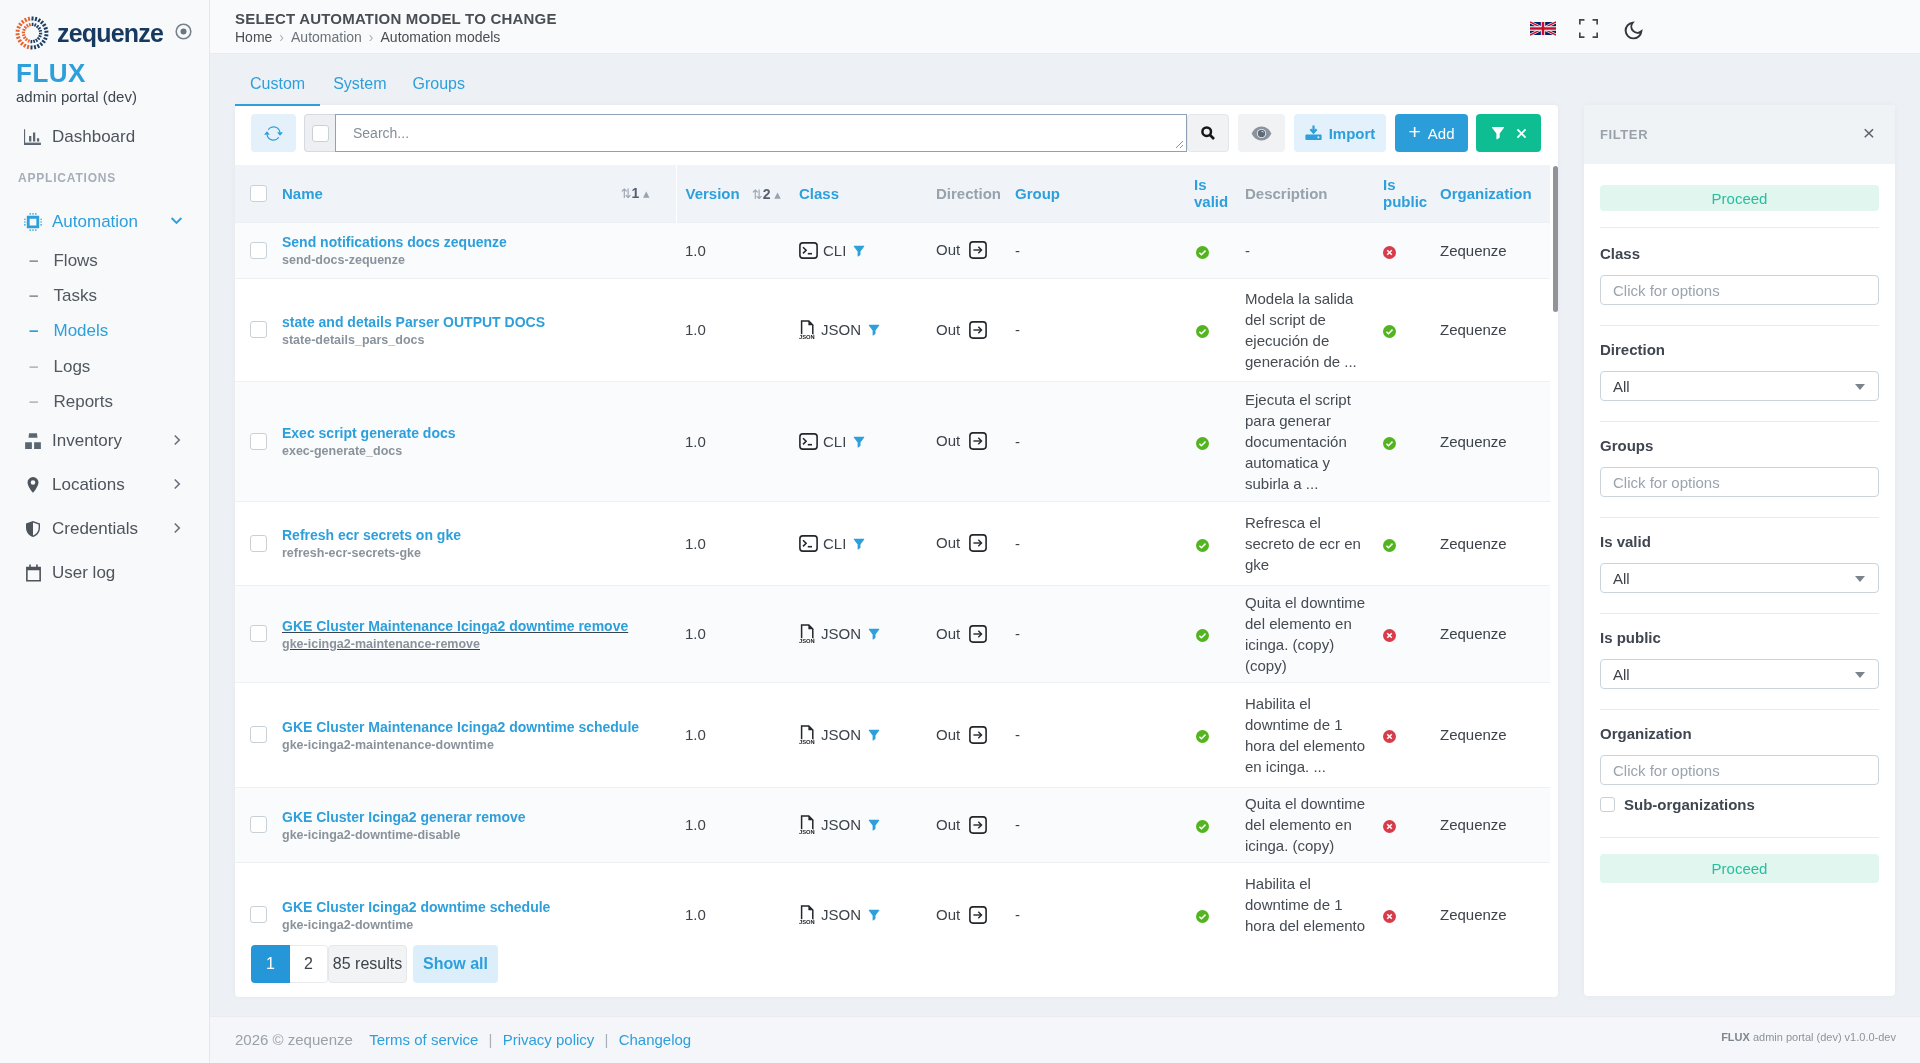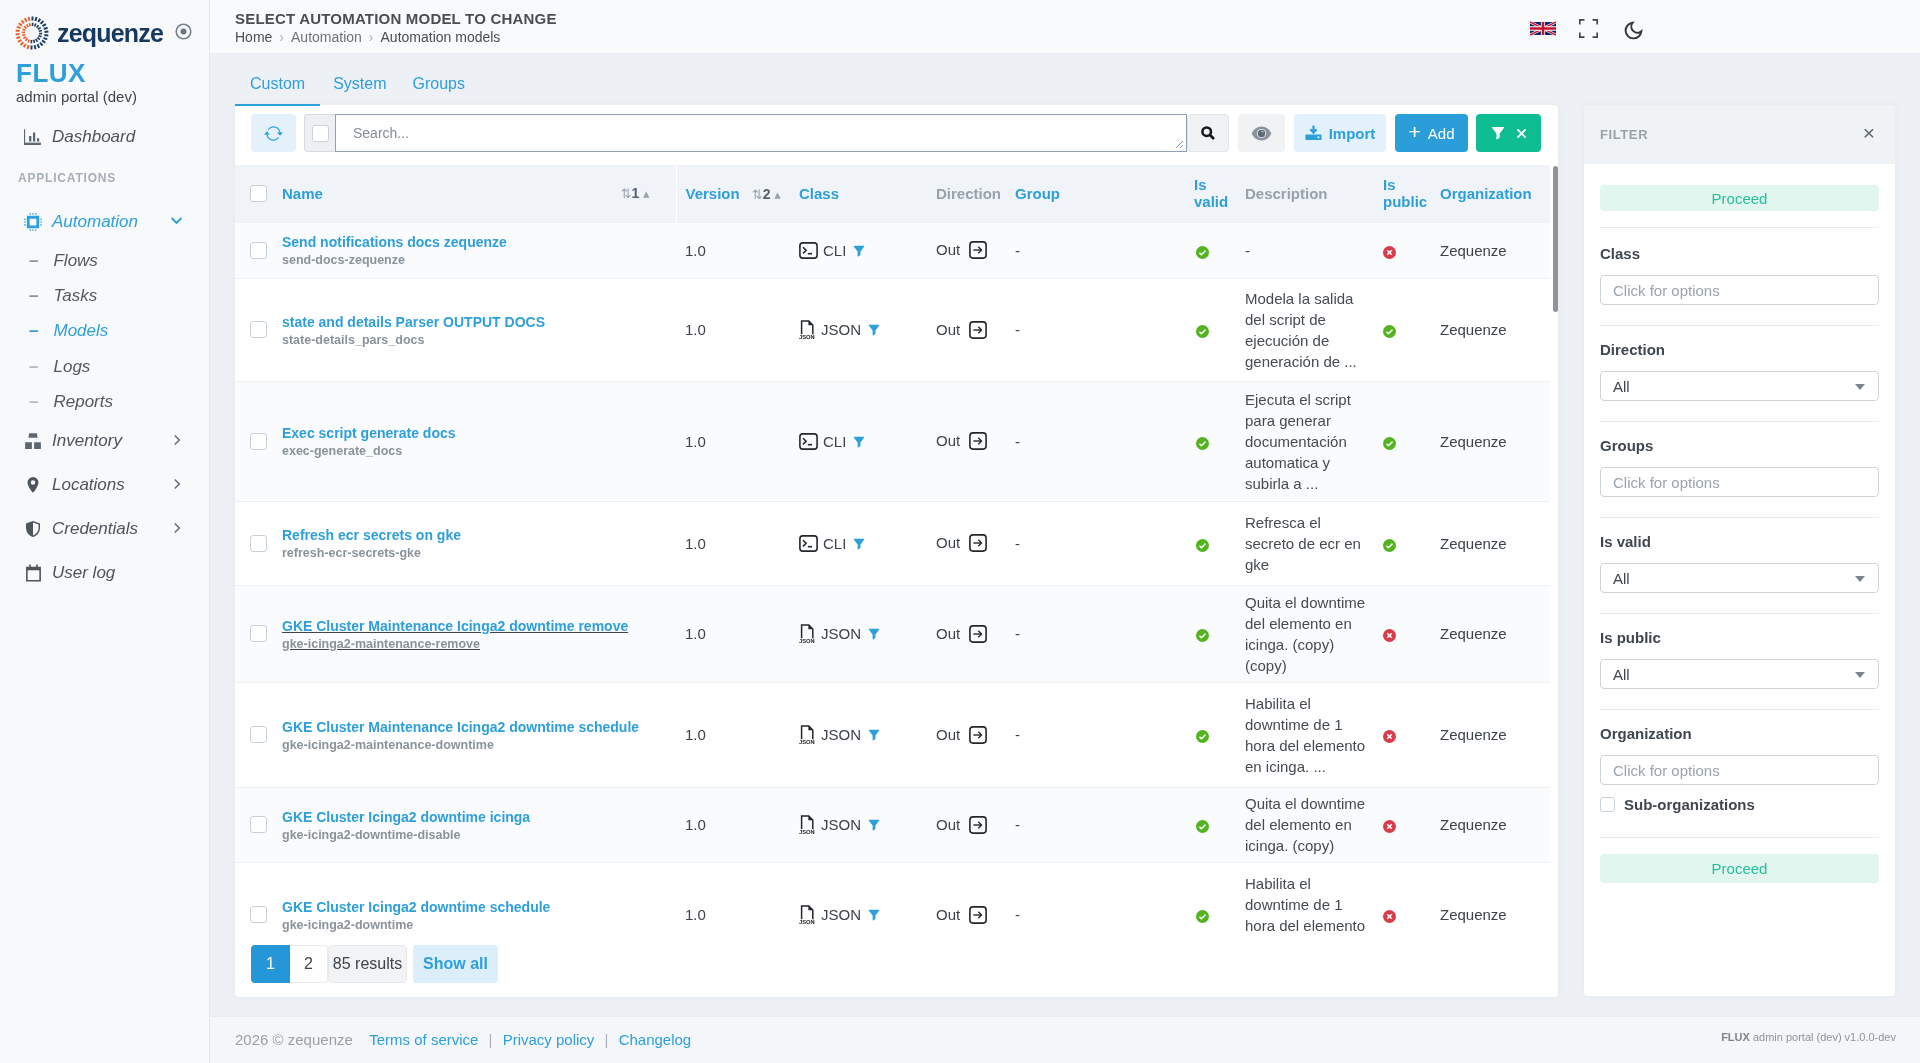--- a/index.html
+++ b/index.html
@@ -7,21 +7,21 @@
 body { font-family:"Liberation Sans", sans-serif; background:#edf0f5; position:relative; color:#45494f; }
 
 
 .sidebar { position:absolute; left:0; top:0; width:210px; height:1063px; background:#f8f9fb; border-right:1px solid #e4e8ec; z-index:5; }
 .brand { position:absolute; left:15px; top:14px; display:flex; align-items:center; }
 .brand .word { font-size:25px; font-weight:bold; color:#16395f; letter-spacing:-0.8px; margin-left:6px; }
 .toggle { position:absolute; left:175px; top:23px; }
 .flux { position:absolute; left:16px; top:60px; }
 .flux .f1 { font-size:26px; line-height:27px; font-weight:bold; color:#2d9fdb; letter-spacing:0.5px; }
 .flux .f2 { font-size:15px; color:#3f4650; margin-top:1px; }
-.nav-item { position:absolute; left:0; width:100%; height:36px; display:flex; align-items:center; font-size:17px; color:#4d545b;font-style:italic; }
+.nav-item { position:absolute; left:0; width:100%; height:36px; display:flex; align-items:center; font-size:17px; color:#4d545b; }
 .nav-item .ico { width:18px; margin-left:24px; margin-right:10px; display:flex; justify-content:center; }
 .nav-item .chev { position:absolute; right:26px; }
 .nav-label { position:absolute; left:18px; font-size:12px; font-weight:bold; color:#a6aeb8; letter-spacing:0.8px; }
 .sub { font-size:17px; color:#51585f; }
 .sub .dash { margin-left:29px; margin-right:15px; color:#8d959d; font-weight:bold; }
 .blue { color:#2d9fdb !important; }
 
 
 .topbar { position:absolute; left:210px; top:0; width:1710px; height:54px; background:#f9fafb; border-bottom:1px solid #e9ecf0; z-index:4; }
 .page-title { position:absolute; left:25px; top:10px; font-size:15px; font-weight:bold; color:#494e54; letter-spacing:0.2px; }
@@ -502,21 +502,21 @@
     <td style="padding-left:11px;"><svg width="13" height="13" style="transform:translateY(3px)" viewBox="0 0 16 16">
                 <circle cx="8" cy="8" r="8" fill="#da3b4a"></circle>
                 <path d="M5.2 5.2l5.6 5.6M10.8 5.2l-5.6 5.6" stroke="#fff" stroke-width="1.9" fill="none"></path>
               </svg></td>
     <td style="padding-left:10px;">Zequenze</td>
   </tr>
           <tr style="height:75px;">
     <td style="padding-left:15px;">
               <span style="display:block;width:17px;height:17px;background:#fff;border:1px solid #c9d1d8;border-radius:3px;"></span>
             </td>
-    <td class="name" style="padding-left:15px;"><a>GKE Cluster Icinga2 downtime icinga</a><div class="slug">gke-icinga2-downtime-disable</div></td>
+    <td class="name" style="padding-left:15px;"><a>GKE Cluster Icinga2 generar remove</a><div class="slug">gke-icinga2-downtime-disable</div></td>
     <td style="padding-left:9px;">1.0</td>
     <td style="padding-left:9px;"><svg width="16" height="20" viewBox="0 0 16 20" style="margin-right:6px;vertical-align:-5px;">
                 <path d="M2.6 1h7.2l4 4v12.2H2.6z" fill="none" stroke="#23272b" stroke-width="1.5"></path>
                 <path d="M9.4 0.7l4.6 4.6h-4.6z" fill="#23272b"></path>
                 <rect x="0" y="14.2" width="14.5" height="5.8" fill="#fff"></rect>
                 <text x="0" y="19.3" font-size="5.8" font-weight="bold" fill="#23272b" font-family="Liberation Sans, sans-serif">JSON</text>
               </svg>JSON<svg width="14" height="13" viewBox="0 0 16 16" fill="#2d9fdb" style="margin-left:6px;vertical-align:-2px;">
                 <path d="M1.5 1.5A.5.5 0 0 1 2 1h12a.5.5 0 0 1 .4.8L9.8 7.9v4.1a.5.5 0 0 1-.2.4l-2.5 1.8a.5.5 0 0 1-.8-.4V7.9L1.6 1.8a.5.5 0 0 1-.1-.3z"></path>
               </svg></td>
     <td style="padding-left:6px;">Out<svg width="18" height="18" viewBox="0 0 18 18" style="margin-left:9px;vertical-align:-4px;">

